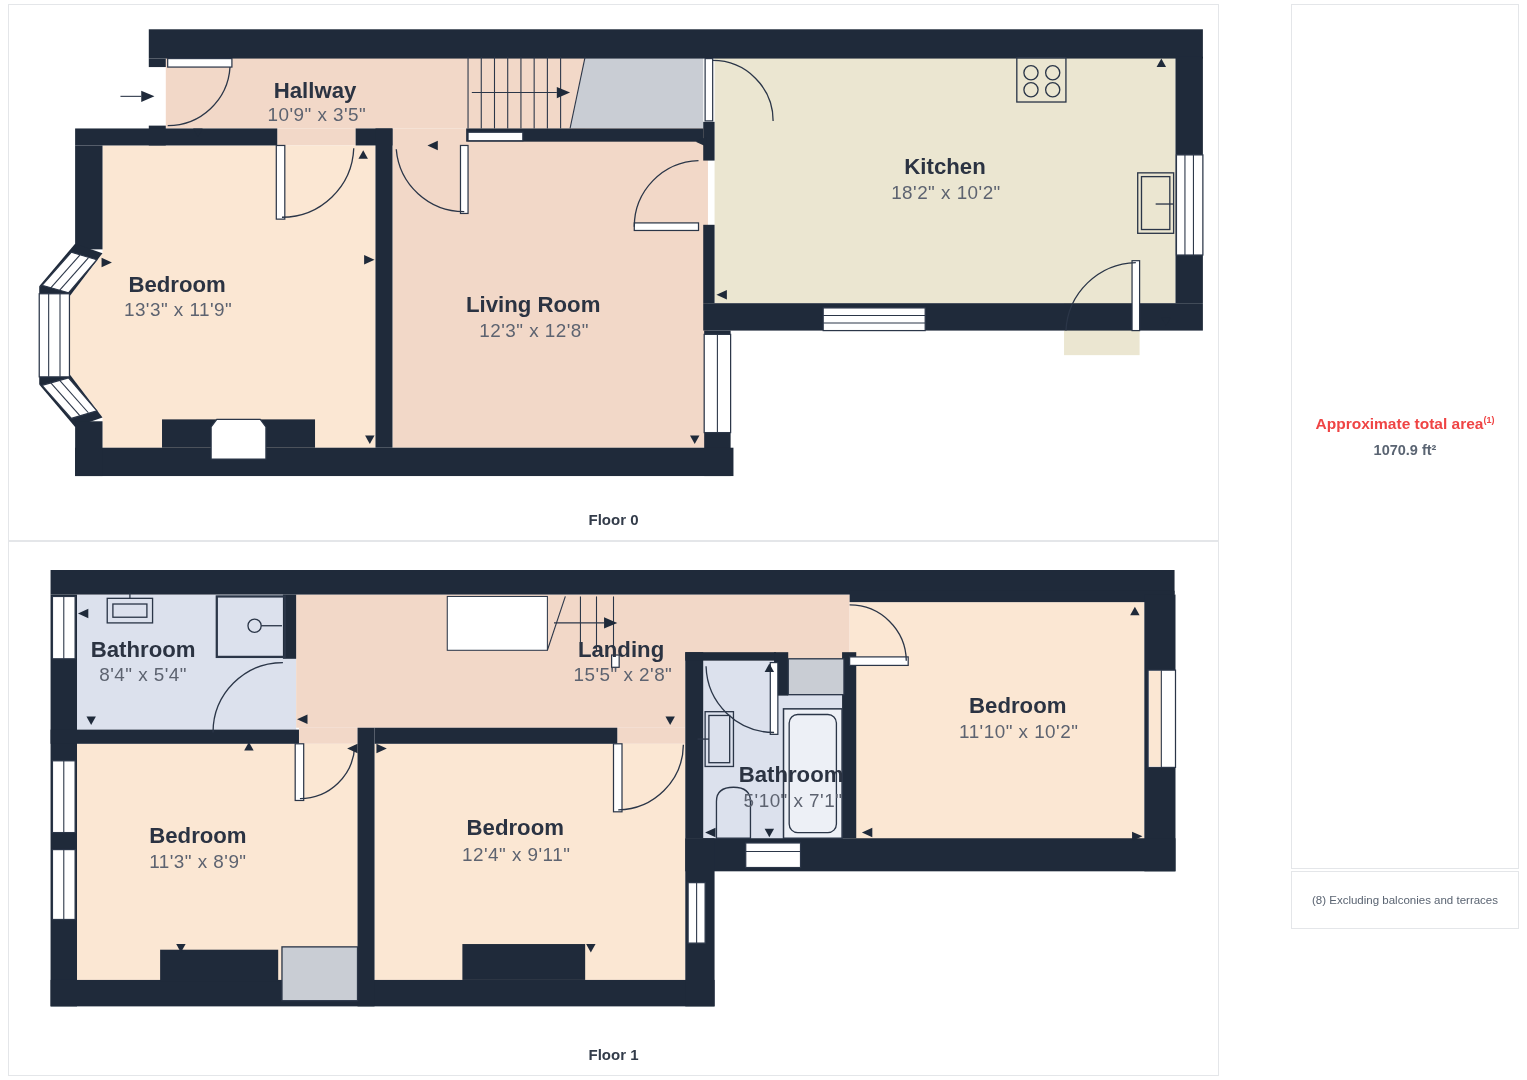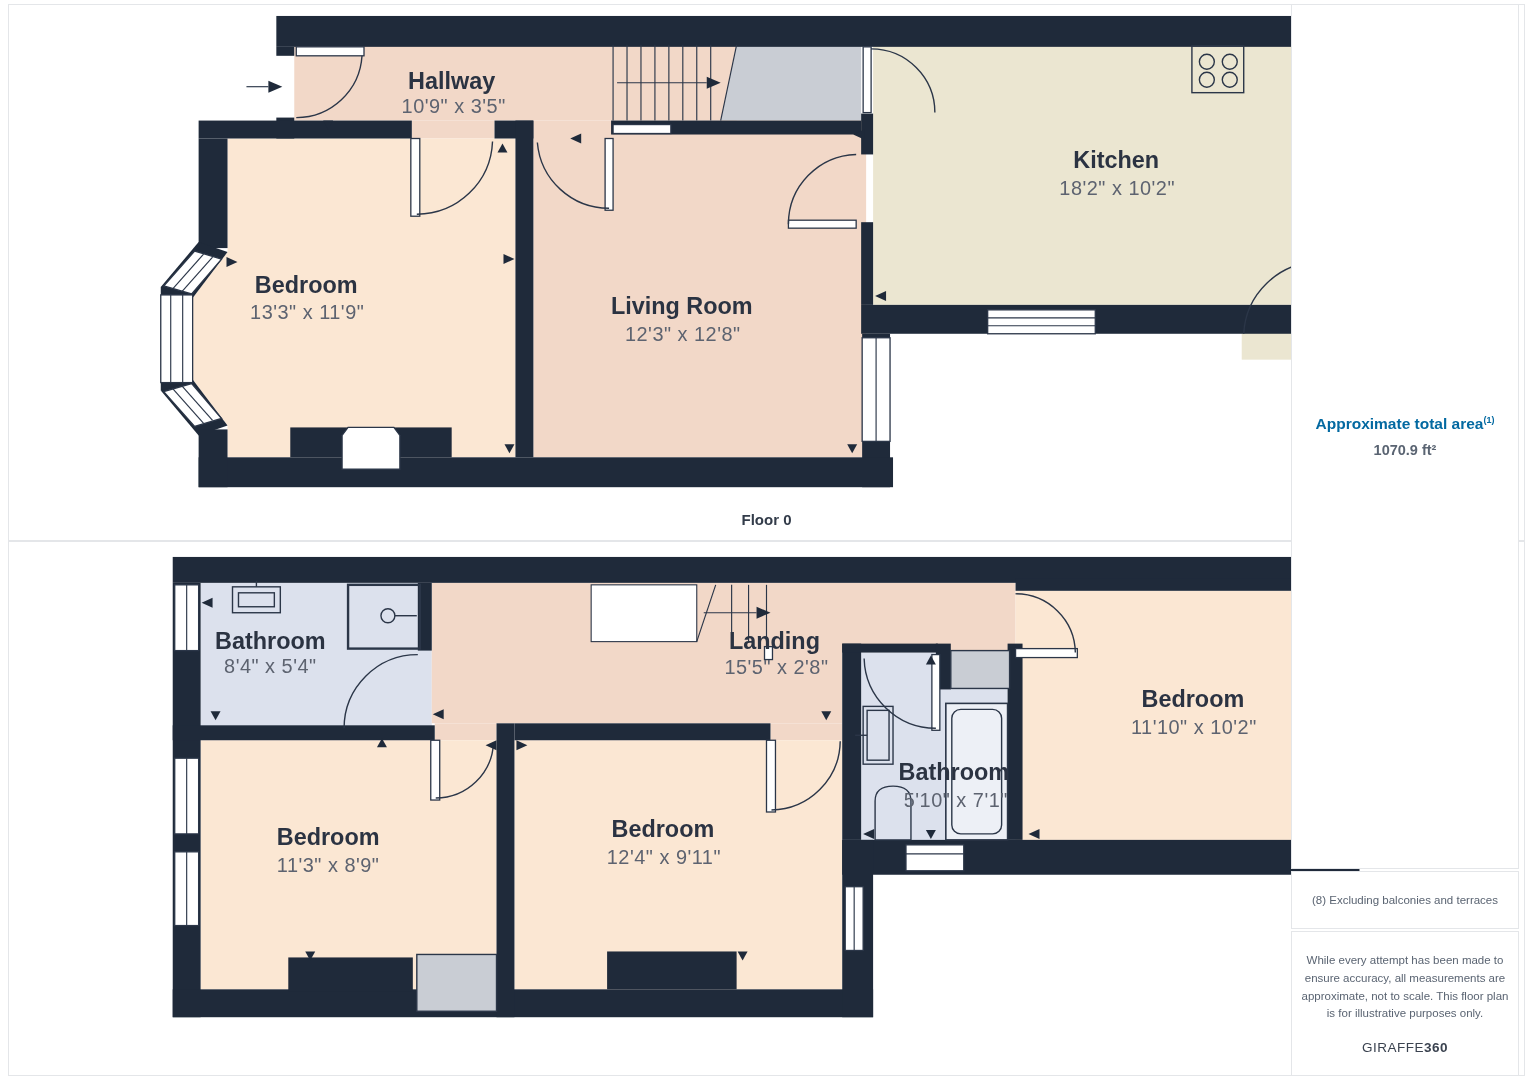--- a/index.html
+++ b/index.html
@@ -3,34 +3,34 @@
 <meta charset="utf-8">
 <style>
   :root{
     --wall:#1f2a3a; --salmon:#f2d8c8; --peach:#fbe7d3; --cream:#ebe6d1;
     --blue:#dce1ed; --gray:#c9cdd4; --line:#2b3648; --ink:#2b3342;
     --dim:#5d6370; --border:#e4e6e9; --paper:#ffffff;
   }
   html,body{margin:0;padding:0;background:var(--paper);}
   body{width:1527px;height:1080px;position:relative;font-family:"Liberation Sans",sans-serif;overflow:hidden;}
 
-  .plan-area{position:absolute;left:8px;top:4px;width:1517px;}
+  .plan-area{position:absolute;left:8px;top:4px;width:1211px;}
   .floor-panel{position:relative;box-sizing:border-box;border:1px solid var(--border);background:#fff;}
   .floor-panel.f0{height:537px;}
   .floor-panel.f1{height:535px;margin-top:0px;}
   .floor-panel svg{position:absolute;left:0;top:0;width:100%;height:100%;display:block;}
   .floor-label{position:absolute;left:0;bottom:12px;width:100%;text-align:center;
     font-size:15px;font-weight:700;color:#333c4a;margin-top:8px;}
 
   .sidebar{position:absolute;left:1291px;top:4px;width:228px;height:1072px;display:flex;flex-direction:column;}
   .side-box{box-sizing:border-box;border:1px solid var(--border);background:#fff;}
   .side-box.area{flex:0 0 865px;display:flex;flex-direction:column;justify-content:center;align-items:center;}
   .side-box.note{flex:0 0 58px;margin-top:2px;display:flex;align-items:center;justify-content:center;}
   .side-box.legal{flex:1 1 auto;margin-top:2px;padding:20px 8px 0 8px;text-align:center;}
-  .area-title{font-size:15.5px;font-weight:700;color:#0369a1;text-align:center;}
+  .area-title{font-size:15.5px;font-weight:700;color:#ef4444;text-align:center;}
   .area-title sup{font-size:9px;font-weight:700;}
   .area-value{margin-top:9px;font-size:14.5px;color:#5a6472;font-weight:bold;}
   .note-text{font-size:11.5px;color:#5a6472;text-align:center;}
   .legal-text{width:208px;margin:0 auto;font-size:11.5px;line-height:1.55;color:#5a6472;}
   .brand{margin-top:17px;font-size:13.5px;color:#3b4350;letter-spacing:.5px;}
   .brand .b{font-weight:700;}
 
   
   .w{fill:var(--wall);}
   .f-s{fill:var(--salmon);} .f-p{fill:var(--peach);} .f-c{fill:var(--cream);}
@@ -301,28 +301,25 @@
         <text class="rname" x="1076" y="707">Bedroom</text>
         <text class="rdims" x="1077" y="734">11'10" x 10'2"</text>
         <text class="rname" x="836" y="780">Bathroom</text>
         <text class="rdims" x="838" y="807">5'10" x 7'1"</text>
         <text class="rname" x="208" y="845">Bedroom</text>
         <text class="rdims" x="208" y="872">11'3" x 8'9"</text>
         <text class="rname" x="544" y="837">Bedroom</text>
         <text class="rdims" x="545" y="864">12'4" x 9'11"</text>
       </g>
     </svg>
+    <div class="floor-label">Floor 1</div>
   </section>
 </div>
 
 <aside class="sidebar">
   <div class="side-box area">
     <div class="area-title"><span>Approximate total area</span><sup>(1)</sup></div>
     <div class="area-value">1070.9 ft²</div>
   </div>
   <div class="side-box note">
     <div class="note-text">(8) Excluding balconies and terraces</div>
   </div>
-  <div class="side-box legal">
-    <p class="legal-text">While every attempt has been made to ensure accuracy, all measurements are approximate, not to scale. This floor plan is for illustrative purposes only.</p>
-    <div class="brand"><span>GIRAFFE</span><span class="b">360</span></div>
-  </div>
 </aside>
 
 </body></html>

